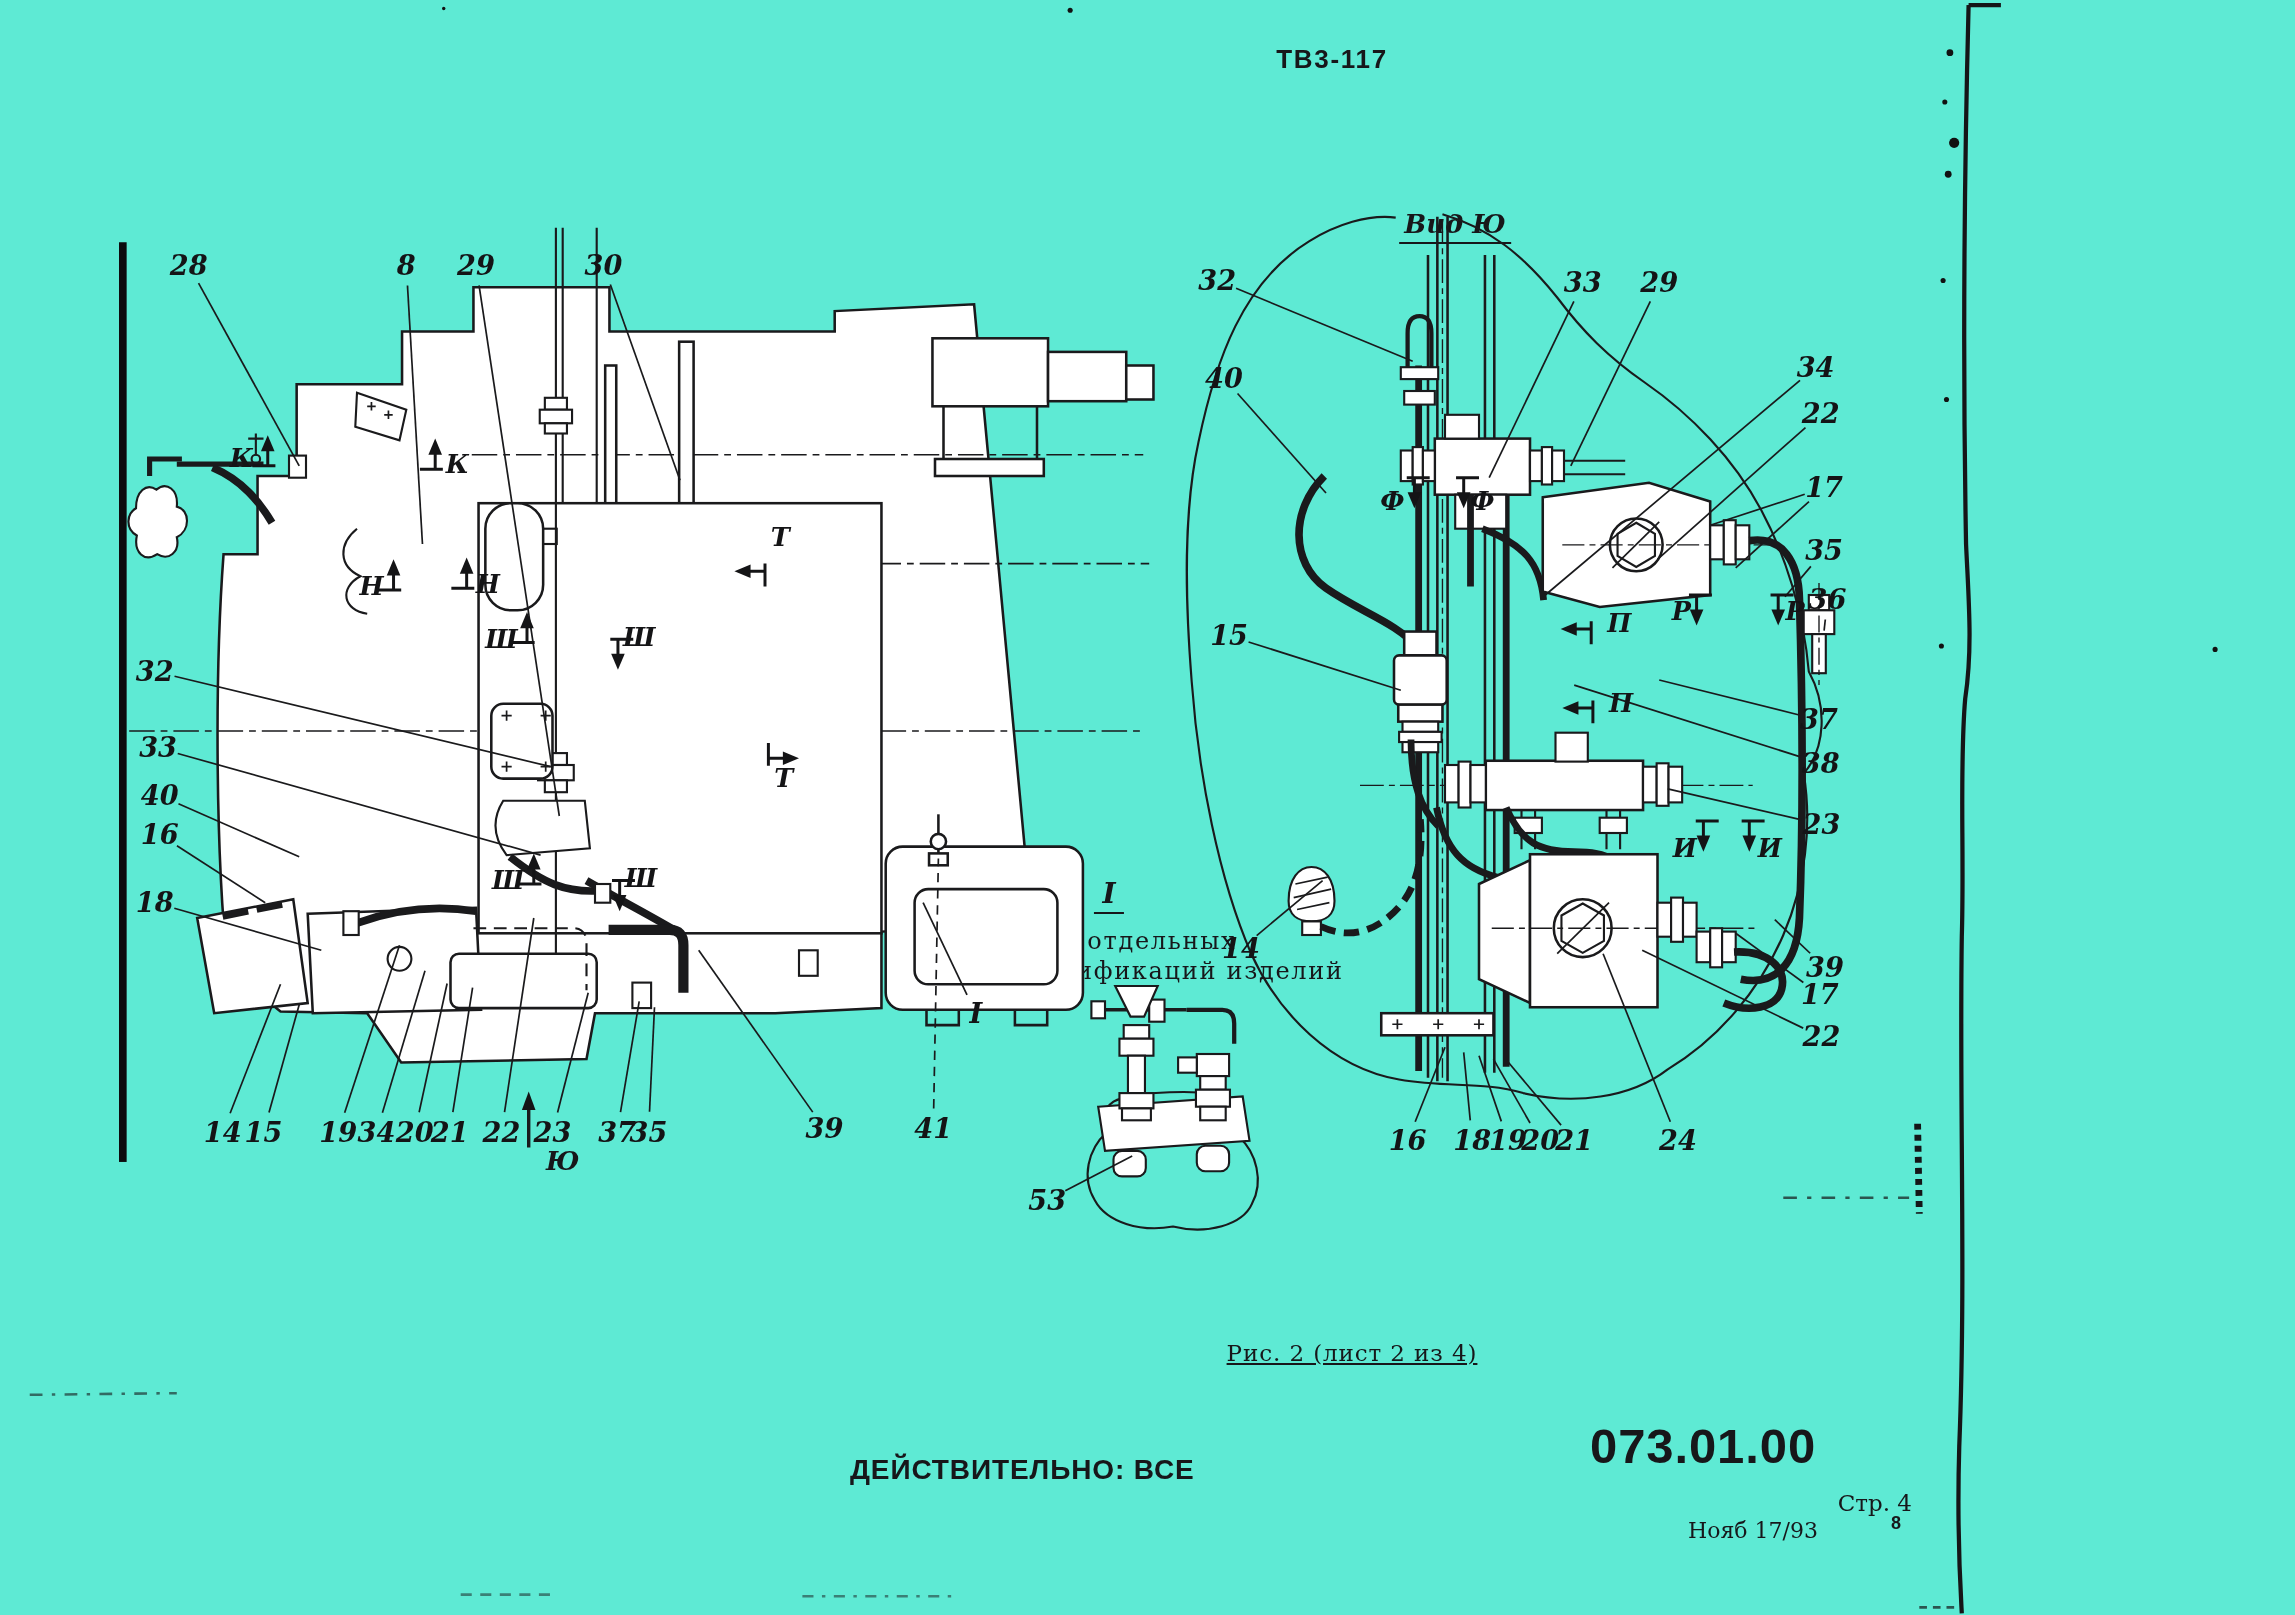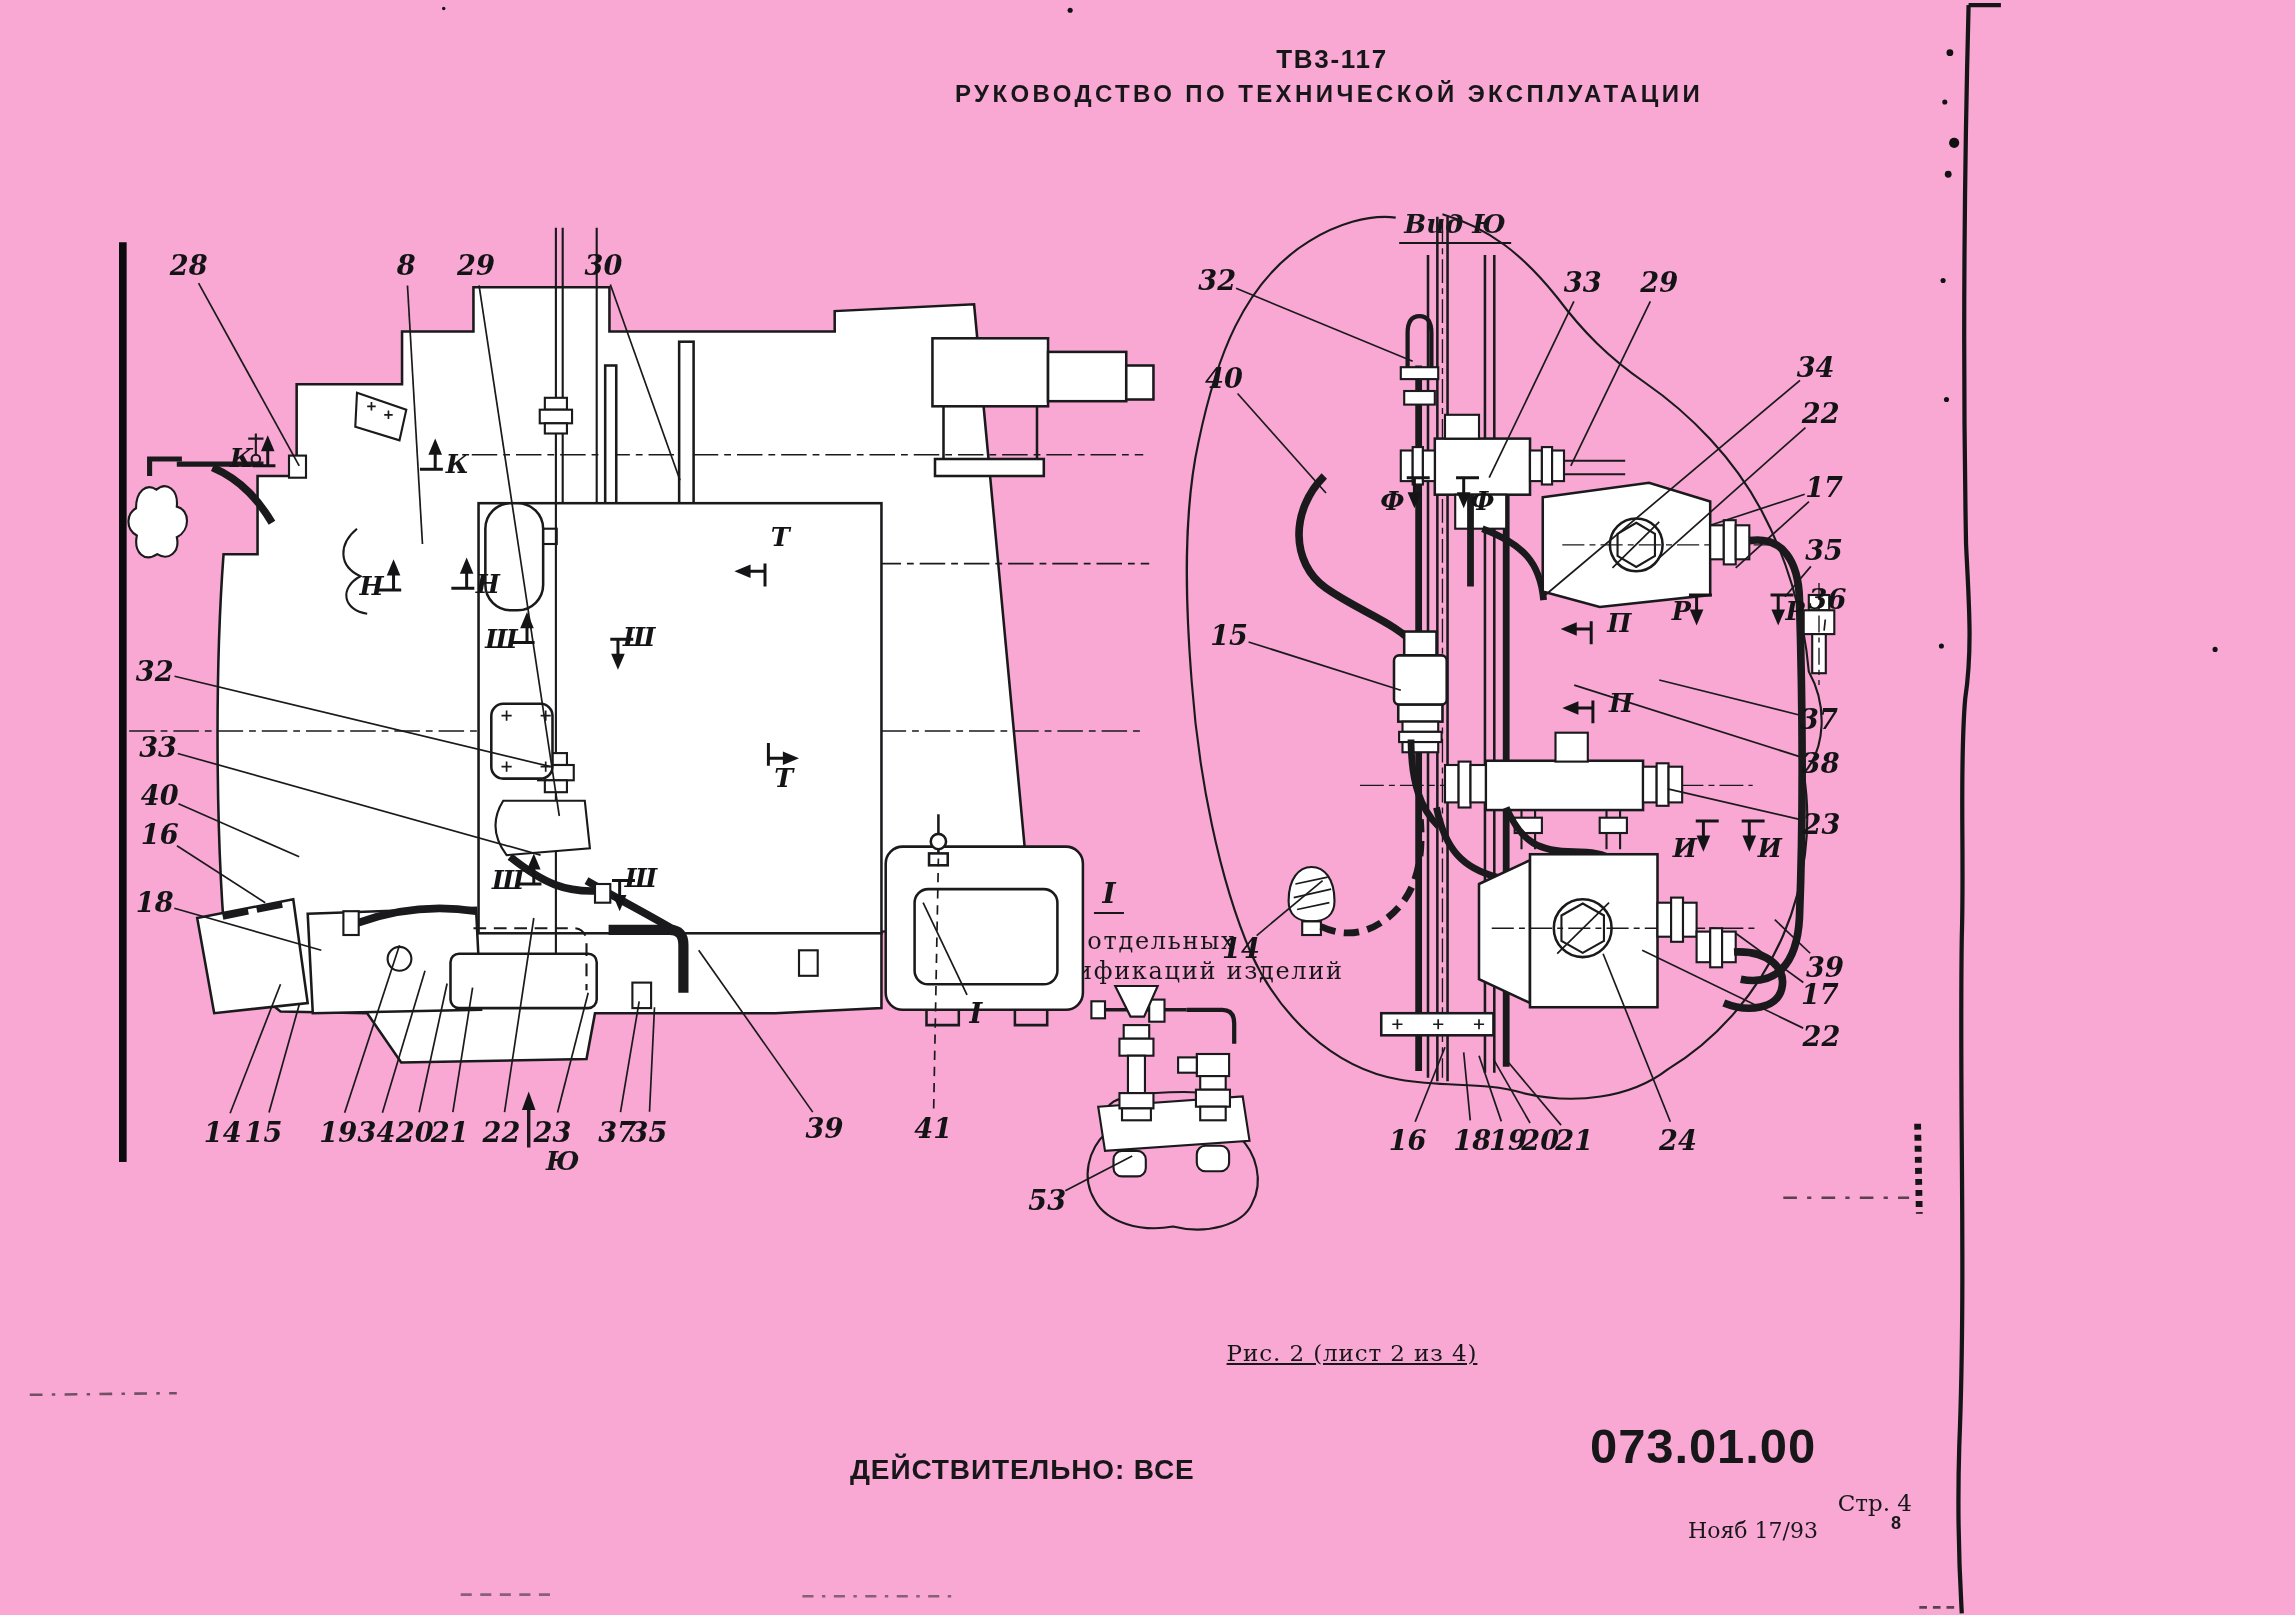--- a/index.html
+++ b/index.html
@@ -1,16 +1,16 @@
 <!DOCTYPE html>
 <html style="font-size:13.6px"><head>
 <meta charset="utf-8">
 <style>
   html,body{margin:0;padding:0;background:#888;}
-  .page{position:relative;width:2295px;height:1615px;background:#f9a8d4;overflow:hidden;
+  .page{position:relative;width:2295px;height:1615px;background:#5eead4;overflow:hidden;
         font-family:"DejaVu Serif",serif;color:#17171a;}
   .abs{position:absolute;white-space:nowrap;}
   .ctr{transform:translateX(-50%);}
   .hdr1{font-family:"Liberation Sans",sans-serif;font-weight:bold;font-size:26px;letter-spacing:1.7px;}
   .hdr2{font-family:"Liberation Sans",sans-serif;font-weight:bold;font-size:24px;letter-spacing:3.4px;}
   .viewtitle{font-style:italic;font-weight:bold;font-size:26px;border-bottom:2.6px solid #17171a;padding:0 5.1px 2.6px 5.1px;}
   .insettitle{font-style:italic;font-weight:bold;font-size:28px;border-bottom:2.6px solid #17171a;padding:0 8.5px 1.7px 8.5px;}
   .note{font-size:24px;letter-spacing:1.7px;}
   .cap{font-size:23px;word-spacing:6px;letter-spacing:0.9px;}
   .fig{font-size:23px;letter-spacing:0.9px;}
@@ -29,21 +29,20 @@
           fill:#141416;text-anchor:middle;}
   svg .mkf{stroke:#141416;stroke-width:3.5;fill:none;}
   svg .mka{fill:#141416;stroke:none;}
 </style>
 </head>
 <body>
 
 <div class="page">
 
   <div class="abs ctr hdr1" style="left:1332px;top:44px;">ТВ3-117</div>
-  <div class="abs ctr hdr2" style="left:1329px;top:80px;">РУКОВОДСТВО  ПО  ТЕХНИЧЕСКОЙ  ЭКСПЛУАТАЦИИ</div>
 
   <div class="abs ctr viewtitle" style="left:1455px;top:209px;">Вид Ю</div>
 
   <div class="abs ctr insettitle" style="left:1109px;top:877px;">I</div>
   <div class="abs note" style="left:1023px;top:927px;">Для отдельных</div>
   <div class="abs note" style="left:1023px;top:957px;">модификаций изделий</div>
 
   <div class="abs dirlabel" style="left:546px;top:1146px;">Ю</div>
 
   <div class="abs ctr fig" style="left:1352px;top:1340px;text-decoration:underline;">Рис. 2 (лист 2 из 4)</div>

